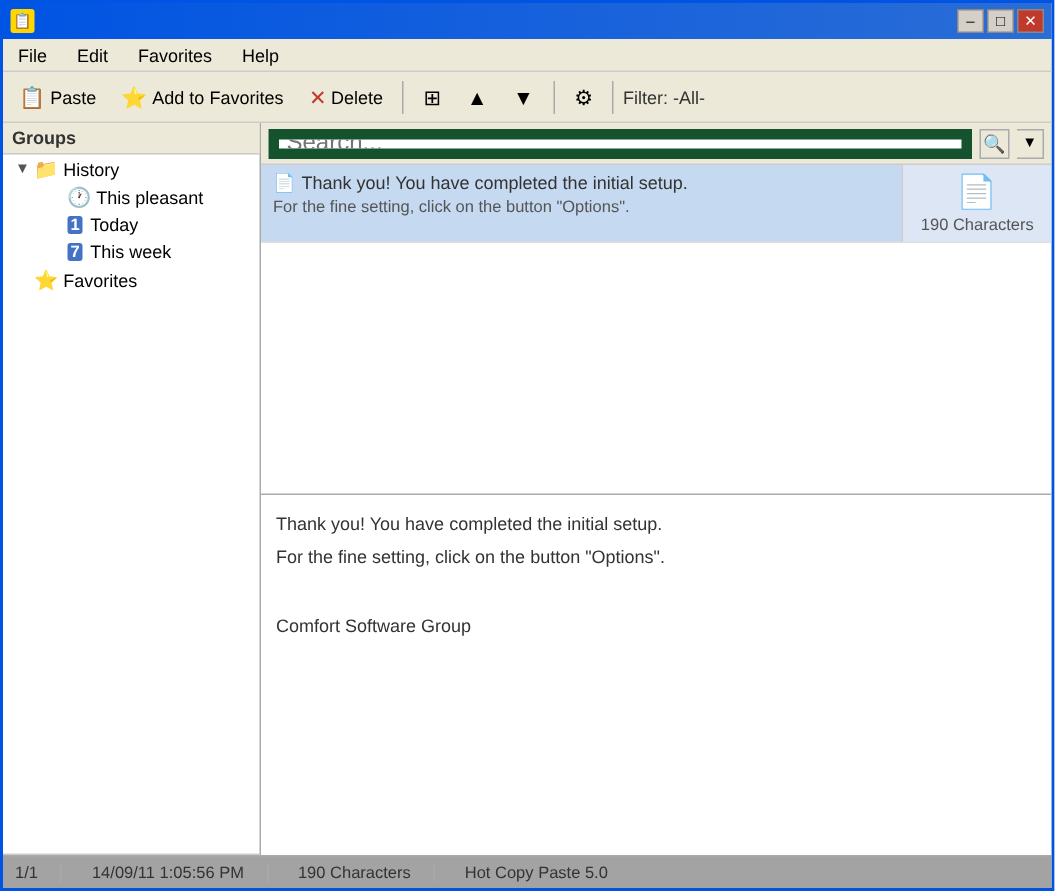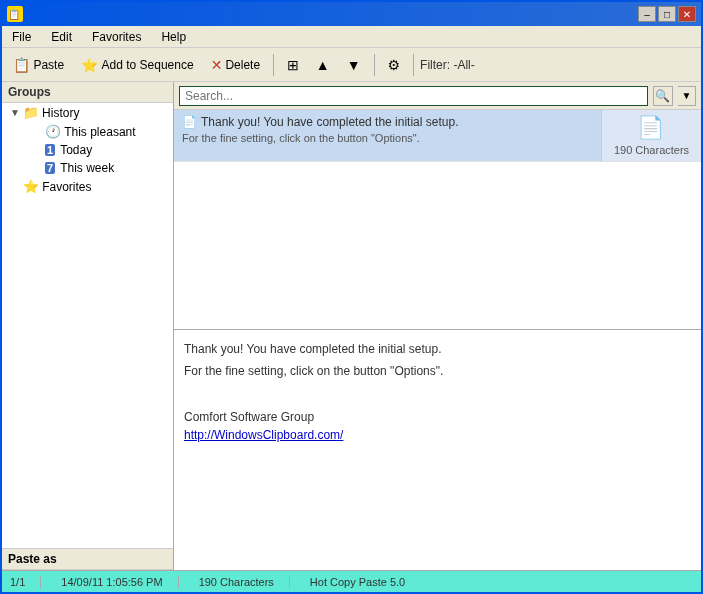--- a/index.html
+++ b/index.html
@@ -40,41 +40,41 @@
     
     .paste-as-header { background: #ece9d8; border-bottom: 1px solid #ccc; padding: 3px 6px; font-size: 12px; font-weight: bold; }
     .paste-as-items { padding: 2px 0; }
     .paste-as-item { padding: 2px 12px; cursor: pointer; font-size: 12px; }
 
     
     .right-panel { flex: 1; display: flex; flex-direction: column; background: #fff; }
 
     
     .search-bar { background: #ece9d8; border-bottom: 1px solid #ccc; padding: 3px 5px; display: flex; align-items: center; gap: 5px; height: 28px; }
-    .search-input { flex: 1; border: 1px solid #14532d; padding: 2px 5px; font-size: 12px; height: 20px; background: white; }
+    .search-input { flex: 1; border: 7px solid #14532d; padding: 2px 5px; font-size: 16px; height: 20px; background: white; }
     .search-btn { width: 20px; height: 20px; background: #ece9d8; border: 1px solid #aaa; cursor: pointer; display: flex; align-items: center; justify-content: center; font-size: 12px; }
     .search-dropdown { width: 18px; height: 20px; background: #ece9d8; border: 1px solid #aaa; border-left: none; cursor: pointer; display: flex; align-items: center; justify-content: center; font-size: 10px; }
 
     
     .items-list { height: 220px; border-bottom: 1px solid #aaa; overflow-y: auto; }
     .item-row { display: flex; align-items: stretch; border-bottom: 1px solid #e0e0e0; cursor: pointer; background: #dce6f5; }
     .item-row.selected { background: #c5d9f1; }
     .item-content { flex: 1; padding: 5px 8px; }
     .item-title { font-size: 12px; color: #333; display: flex; align-items: center; gap: 4px; }
     .item-subtitle { font-size: 11px; color: #555; padding-top: 3px; }
     .item-meta { width: 100px; background: #dce6f5; border-left: 1px solid #ccc; display: flex; flex-direction: column; align-items: center; justify-content: center; padding: 5px; }
     .item-icon-large { font-size: 22px; color: #4472c4; }
     .item-chars { font-size: 11px; color: #555; text-align: center; margin-top: 3px; }
 
     
     .preview-area { flex: 1; padding: 10px; font-size: 12px; color: #333; line-height: 1.5; overflow-y: auto; }
     .preview-link { color: #0000cc; text-decoration: underline; cursor: pointer; }
 
     
-    .status-bar { background: #5eead4; border-top: 1px solid #aaa; padding: 2px 8px; display: flex; align-items: center; gap: 20px; height: 22px; font-size: 11px; text-align: right; }
+    .status-bar { background: #a3a3a3; border-top: 1px solid #aaa; padding: 2px 8px; display: flex; align-items: center; gap: 20px; height: 22px; font-size: 11px; text-align: right; }
     .status-item { color: #333; border-right: 1px solid #aaa; padding-right: 15px; }
     .status-item:last-child { border-right: none; }
 
     
     ::-webkit-scrollbar { width: 14px; }
     ::-webkit-scrollbar-track { background: #f0ede4; }
     ::-webkit-scrollbar-thumb { background: #b0a898; border: 1px solid #888; }
     .tree-inner { overflow-y: scroll; height: 100%; }
   </style>
 </head>
@@ -100,21 +100,21 @@
     <span class="menu-item">Help</span>
   </div>
 
   <div class="toolbar">
     <button class="tool-btn">
       <span class="tool-icon">📋</span>
       <span>Paste</span>
     </button>
     <button class="tool-btn">
       <span class="tool-icon">⭐</span>
-      <span>Add to Sequence</span>
+      <span>Add to Favorites</span>
     </button>
     <button class="tool-btn">
       <span class="tool-icon" style="color:#c0392b">✕</span>
       <span>Delete</span>
     </button>
     <div class="tool-separator"></div>
     <button class="tool-btn">
       <span class="tool-icon">⊞</span>
     </button>
     <button class="tool-btn">
@@ -163,21 +163,20 @@
         </div>
 
 
         <div class="tree-item">
           <span class="indent1" style="display:inline-block;width:10px"></span>
           <span style="font-size:13px">⭐</span>
           <span>Favorites</span>
         </div>
       </div>
 
-      <div class="paste-as-header">Paste as</div>
     </div>
 
     <div class="right-panel">
 
       <div class="search-bar">
         <input class="search-input" type="text" placeholder="Search..." style="">
         <div class="search-btn">🔍</div>
         <div class="search-dropdown">▼</div>
       </div>
 
@@ -195,21 +194,20 @@
             <div class="item-chars">190 Characters</div>
           </div>
         </div>
       </div>
 
       <div class="preview-area">
         <p>Thank you! You have completed the initial setup.</p>
         <p style="margin-top:4px">For the fine setting, click on the button "Options".</p>
         <p style="margin-top:10px">&nbsp;</p>
         <p>Comfort Software Group</p>
-        <a class="preview-link" href="#">http://WindowsClipboard.com/</a>
       </div>
 
     </div>
   </div>
 
   <div class="status-bar">
     <span class="status-item">1/1</span>
     <span class="status-item">14/09/11 1:05:56 PM</span>
     <span class="status-item">190 Characters</span>
     <span class="status-item">Hot Copy Paste 5.0</span>

